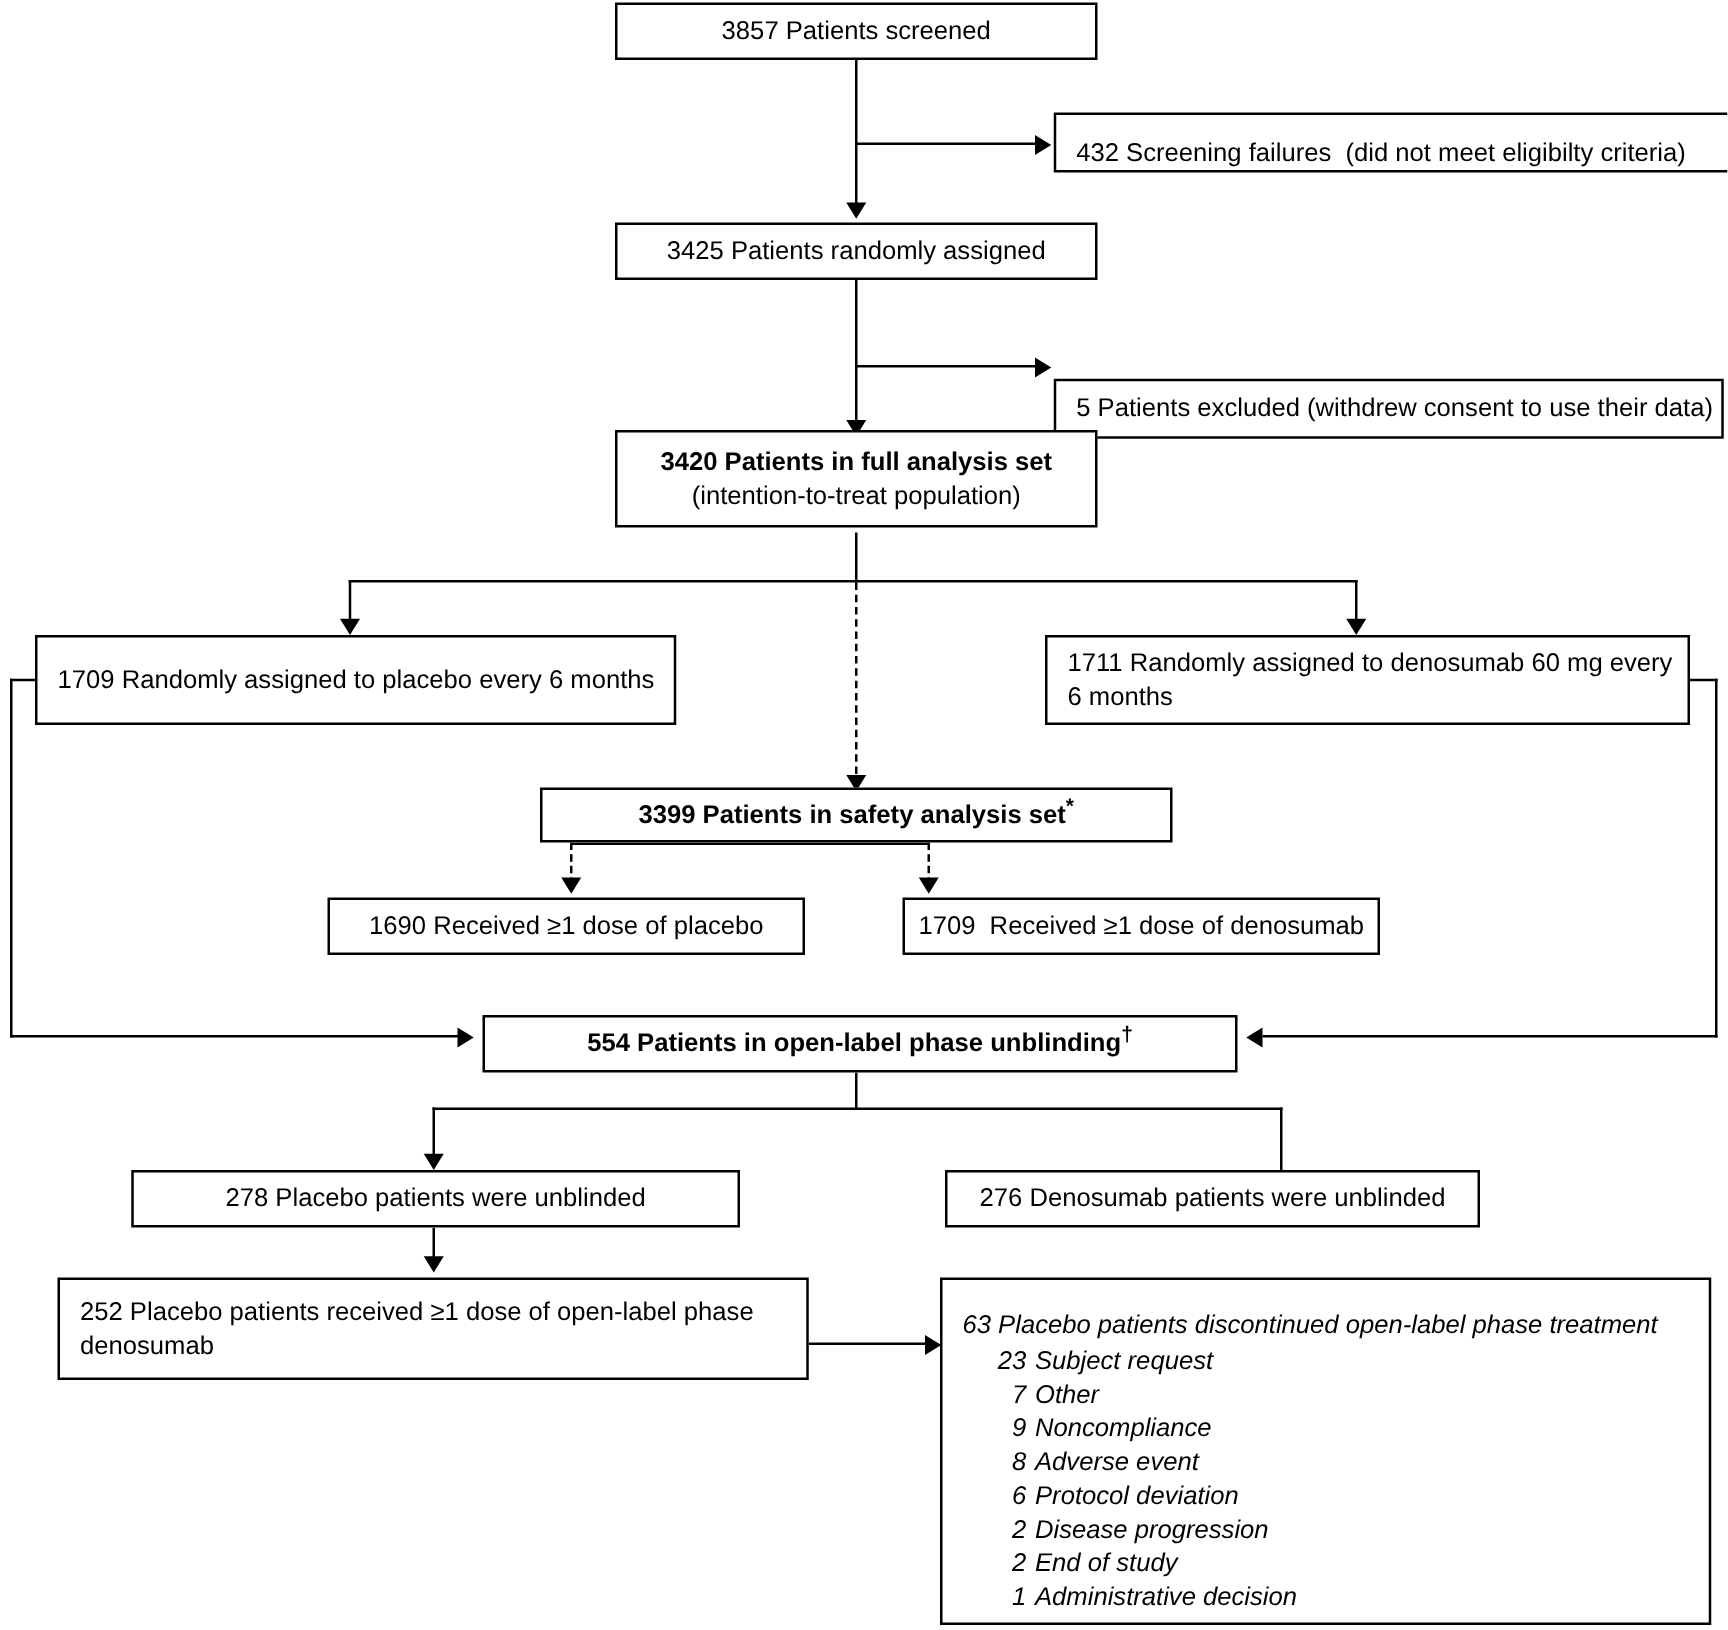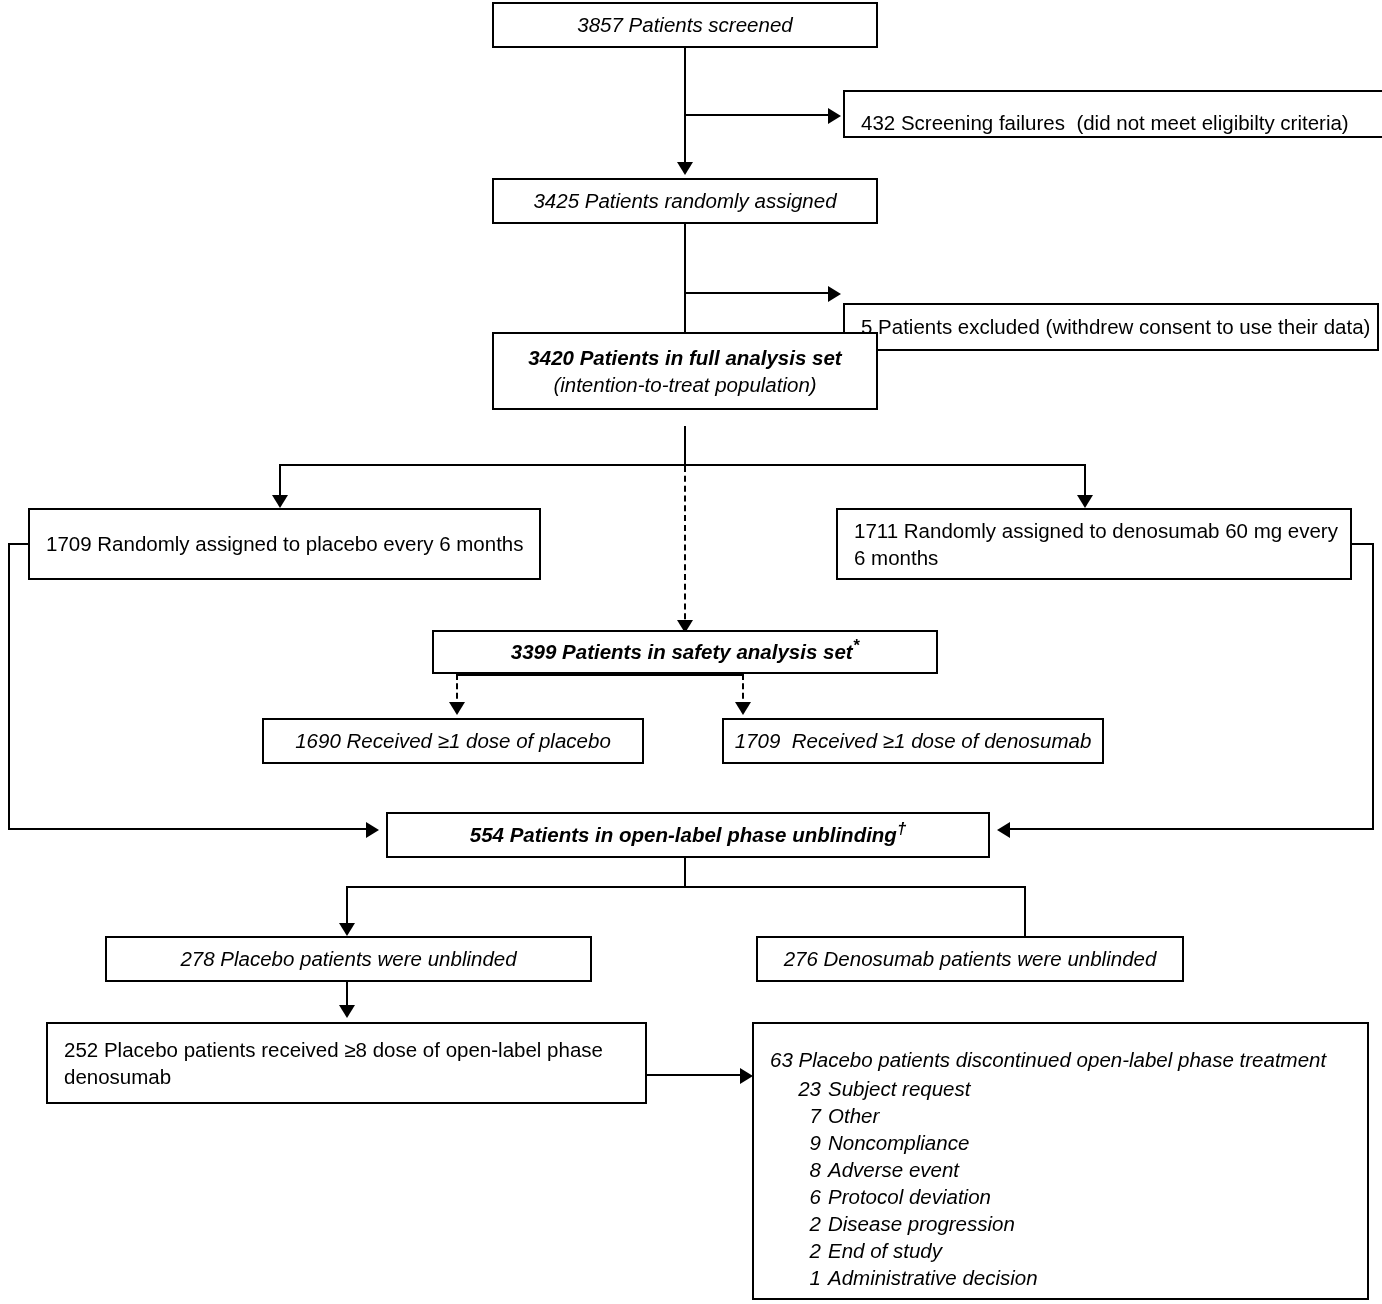--- a/index.html
+++ b/index.html
@@ -22,21 +22,21 @@
     position: absolute;
     border: 2px solid #000000;
     background: #ffffff;
     display: flex;
     flex-direction: column;
     justify-content: center;
     font-size: 20.5px;
     line-height: 1.32;
     z-index: 5;
   }
-  .box.center { align-items: center; text-align: center; font-style: italic; }
+  .box.center { align-items: center; text-align: center; }
   .box.left { align-items: flex-start; text-align: left; padding-left: 16px; padding-right: 12px; }
   .bold { font-weight: bold; }
   .line1, .line2 { display: block; white-space: pre; }
 
   
   .ln {
     position: absolute;
     background: #000000;
     z-index: 1;
   }
@@ -113,21 +113,21 @@
 
   <div class="ln vln" style="left:684px; top:224px; height:120px;"></div>
   <div class="ln hln" style="left:684px; top:292px; width:146px;"></div>
   <div class="arrow-right" style="left:828px; top:286px;"></div>
   <div class="arrow-down" style="left:677px; top:336px;"></div>
 
   <div class="box left" style="left:843px; top:268px; width:536px; height:48px;margin-top:35px;">
     <span class="line1">5 Patients excluded (withdrew consent to use their data)</span>
   </div>
 
-  <div class="box center" style="left:492px; top:332px; width:386px; height:78px;">
+  <div class="box center" style="left:492px; top:344px; width:386px; height:78px;">
     <span class="line1 bold">3420 Patients in full analysis set</span>
     <span class="line2">(intention-to-treat population)</span>
   </div>
 
   <div class="ln vln" style="left:684px; top:426px; height:40px;"></div>
   <div class="ln hln" style="left:279px; top:464px; width:807px;"></div>
   <div class="ln vln" style="left:279px; top:464px; height:36px;"></div>
   <div class="ln vln" style="left:1084px; top:464px; height:36px;"></div>
   <div class="arrow-down" style="left:272px; top:495px;"></div>
   <div class="arrow-down" style="left:1077px; top:495px;"></div>
@@ -187,21 +187,21 @@
   </div>
 
   <div class="box center" style="left:756px; top:936px; width:428px; height:46px;">
     <span class="line1">276 Denosumab patients were unblinded</span>
   </div>
 
   <div class="ln vln" style="left:346px; top:982px; height:28px;"></div>
   <div class="arrow-down" style="left:339px; top:1005px;"></div>
 
   <div class="box left" style="left:46px; top:1022px; width:601px; height:82px;">
-    <span class="line1">252 Placebo patients received ≥8 dose of open-label phase</span>
+    <span class="line1">252 Placebo patients received ≥1 dose of open-label phase</span>
     <span class="line2">denosumab</span>
   </div>
 
   <div class="ln hln" style="left:647px; top:1074px; width:100px;"></div>
   <div class="arrow-right" style="left:740px; top:1068px;"></div>
 
   <div class="box left" style="left:752px; top:1022px; width:617px; height:278px; justify-content:flex-start; padding-top:22px;font-style:italic;">
     <span class="disc-head">63 Placebo patients discontinued open-label phase treatment</span>
     <div id="disc-list">
         <div class="disc-row"><span class="disc-num">23</span><span>Subject request</span></div>

